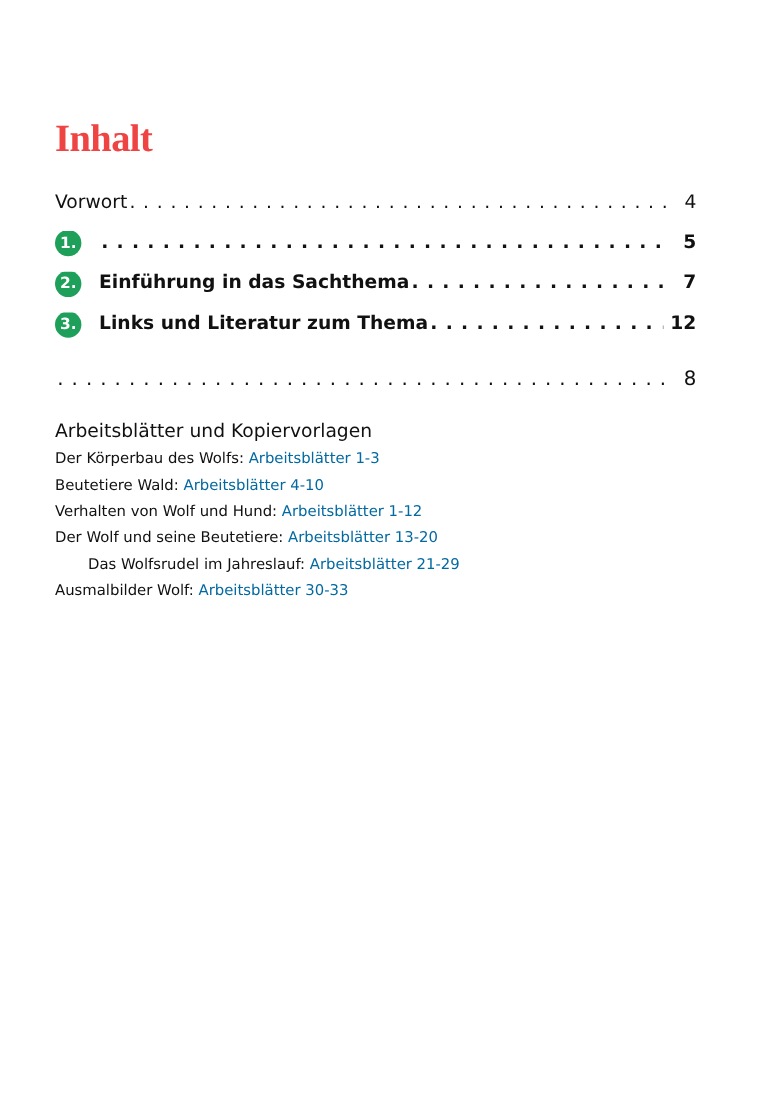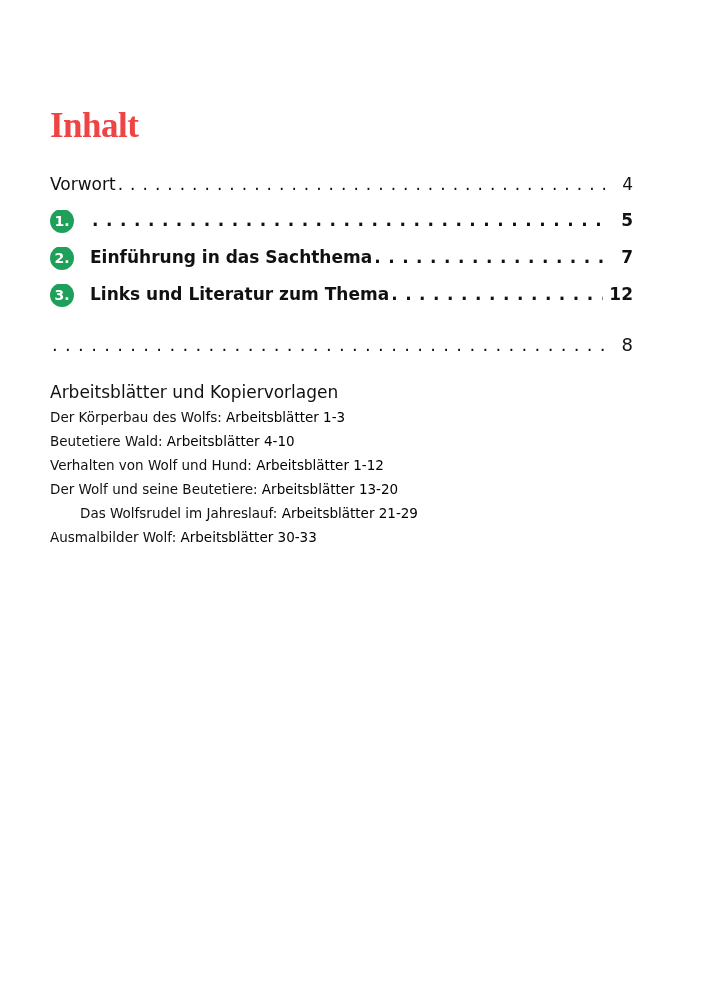--- a/index.html
+++ b/index.html
@@ -8,21 +8,21 @@
   .toc-row { position:absolute; left:50px; width:583px; display:flex; align-items:baseline; white-space:nowrap; overflow:hidden; }
   .toc-row .label { flex:0 0 auto; }
   .toc-row .dots { flex:1 1 auto; overflow:hidden; margin:0 6px 0 2px; letter-spacing:4px; }
   .toc-row .dots::before { content:". . . . . . . . . . . . . . . . . . . . . . . . . . . . . . . . . . . . . . . . . . . . . . . . . . . . . . . . . . . . . . . . . . . . . . . ."; letter-spacing:0; word-spacing:1.6px; }
   .toc-row .page { flex:0 0 auto; text-align:right; min-width:18px; }
   .r-plain { font-size:17px; }
   .r-bold { font-size:17px; font-weight:bold; }
   .badge { display:inline-flex; width:24px; height:24px; border-radius:50%; background:#1fa05a; color:#fff; font-weight:bold; font-size:14px; align-items:center; justify-content:center; margin-right:16px; position:relative; top:-1px; flex:0 0 auto; align-self:center; }
   .section-heading { position:absolute; left:50px; top:382px; font-size:17px; color:#111; }
   .ws-line { position:absolute; left:50px; font-size:13.5px; color:#111; white-space:nowrap; }
-  .ws-line .ref { color:#000000; }
+  .ws-line .ref { color:#0369a1; }
 </style>
 </head>
 <body>
 
 <div class="title">Inhalt</div>
 
 <div class="toc-row r-plain" style="top:174px;">
   <span class="label">Vorwort</span>
   <span class="dots"></span>
   <span class="page">4</span>

